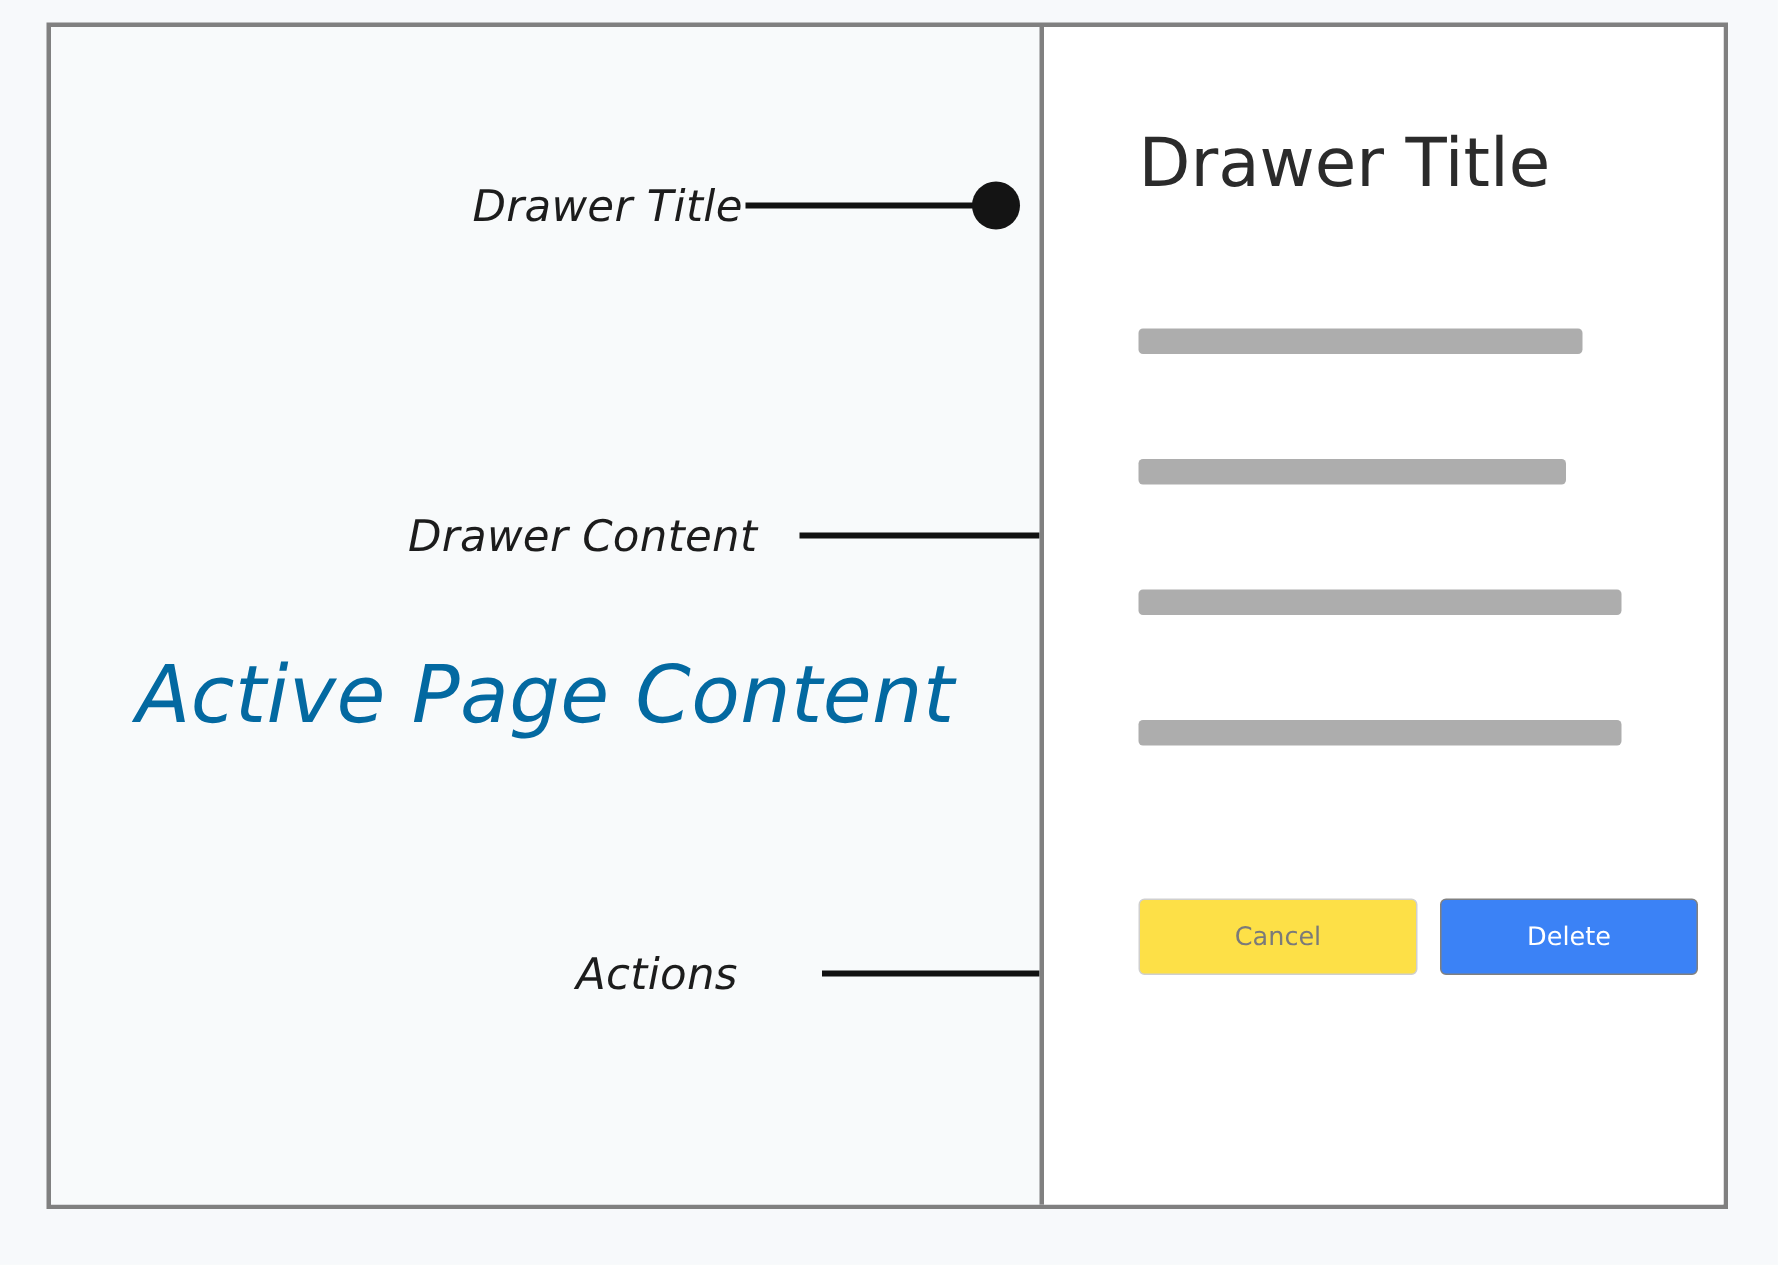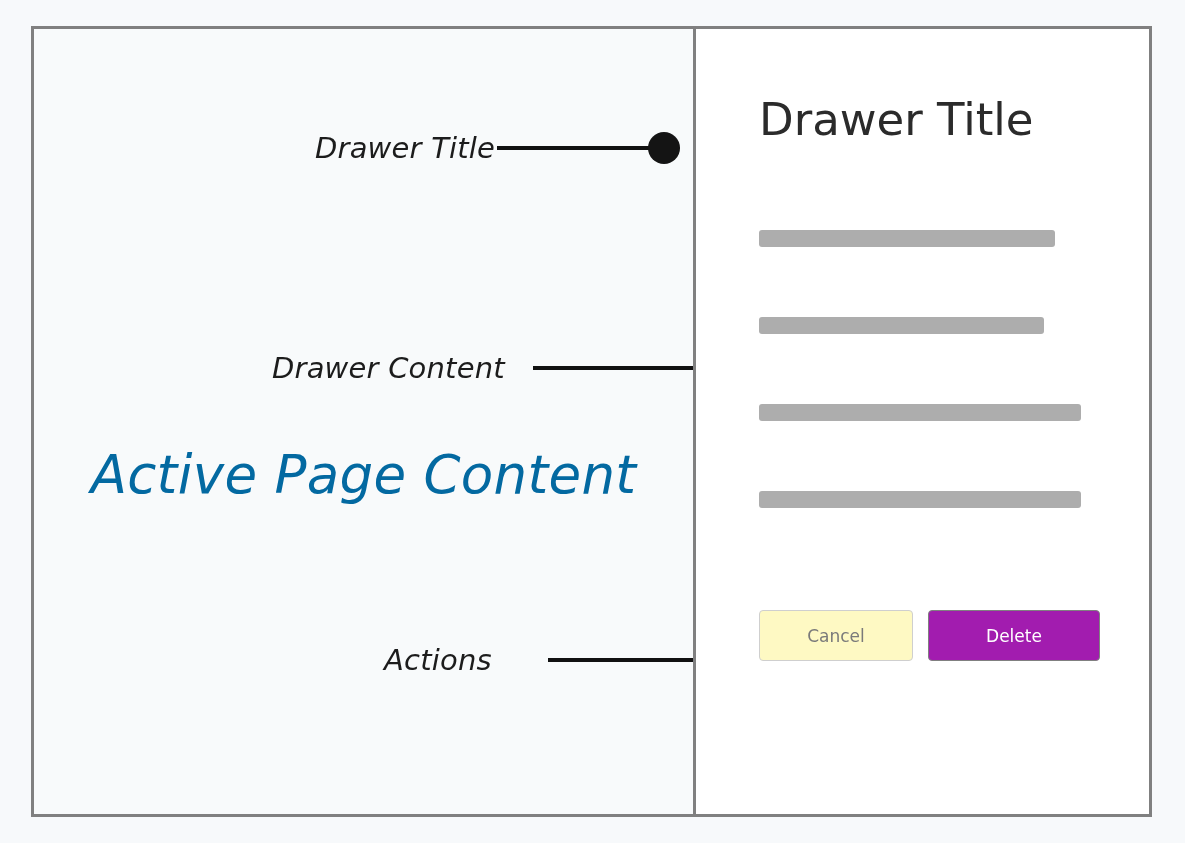--- a/index.html
+++ b/index.html
@@ -11,21 +11,21 @@
     height: 843px;
     background: #f7f9fb;
     font-family: "DejaVu Sans", sans-serif;
     overflow: hidden;
   }
 
   
   #frame {
     position: absolute;
     left: 31px;
-    top: 26px;
+    top: 15px;
     width: 1121px;
     height: 791px;
     border: 3px solid #808080;
     box-sizing: border-box;
     background: #f7f9fb;
     display: block;
   }
 
   
   #page-panel {
@@ -158,22 +158,22 @@
     font-size: 17px;
     font-family: "DejaVu Sans", sans-serif;
     display: flex;
     align-items: center;
     justify-content: center;
     box-sizing: border-box;
     cursor: pointer;
     padding: 0;
   }
   #cancel-button {
-    width: 154px;
-    background: #fef9c3;
+    width: 186px;
+    background: #fde047;
     border: 1px solid #cfcfcf;
     color: #7a7a7a;
   }
   #delete-button {
     width: 172px;
     margin-left: 15px;
     background: #808080;
     border: 1px solid #808080;
     color: #ffffff;
   }
@@ -214,17 +214,17 @@
 
     <div id="drawer-skeleton">
       <div class="skeleton-bar" id="skeleton-bar-0" style="width: 296px; background: rgb(173, 173, 173);"></div>
       <div class="skeleton-bar" id="skeleton-bar-1" style="width: 285px; background: rgb(173, 173, 173);"></div>
       <div class="skeleton-bar" id="skeleton-bar-2" style="width: 322px; background: rgb(173, 173, 173);"></div>
       <div class="skeleton-bar" id="skeleton-bar-3" style="width: 322px; background: rgb(173, 173, 173);"></div>
     </div>
 
     <div id="drawer-actions">
       <button class="drawer-btn" id="cancel-button" style="color: rgb(122, 122, 122); border-color: rgb(207, 207, 207);">Cancel</button>
-      <button class="drawer-btn" id="delete-button" style="background: #a21caf; border-color: rgb(128, 128, 128); color: rgb(255, 255, 255);">Delete</button>
+      <button class="drawer-btn" id="delete-button" style="background: #3b82f6; border-color: rgb(128, 128, 128); color: rgb(255, 255, 255);">Delete</button>
     </div>
   </div>
 
 </div>
 
 </body></html>

